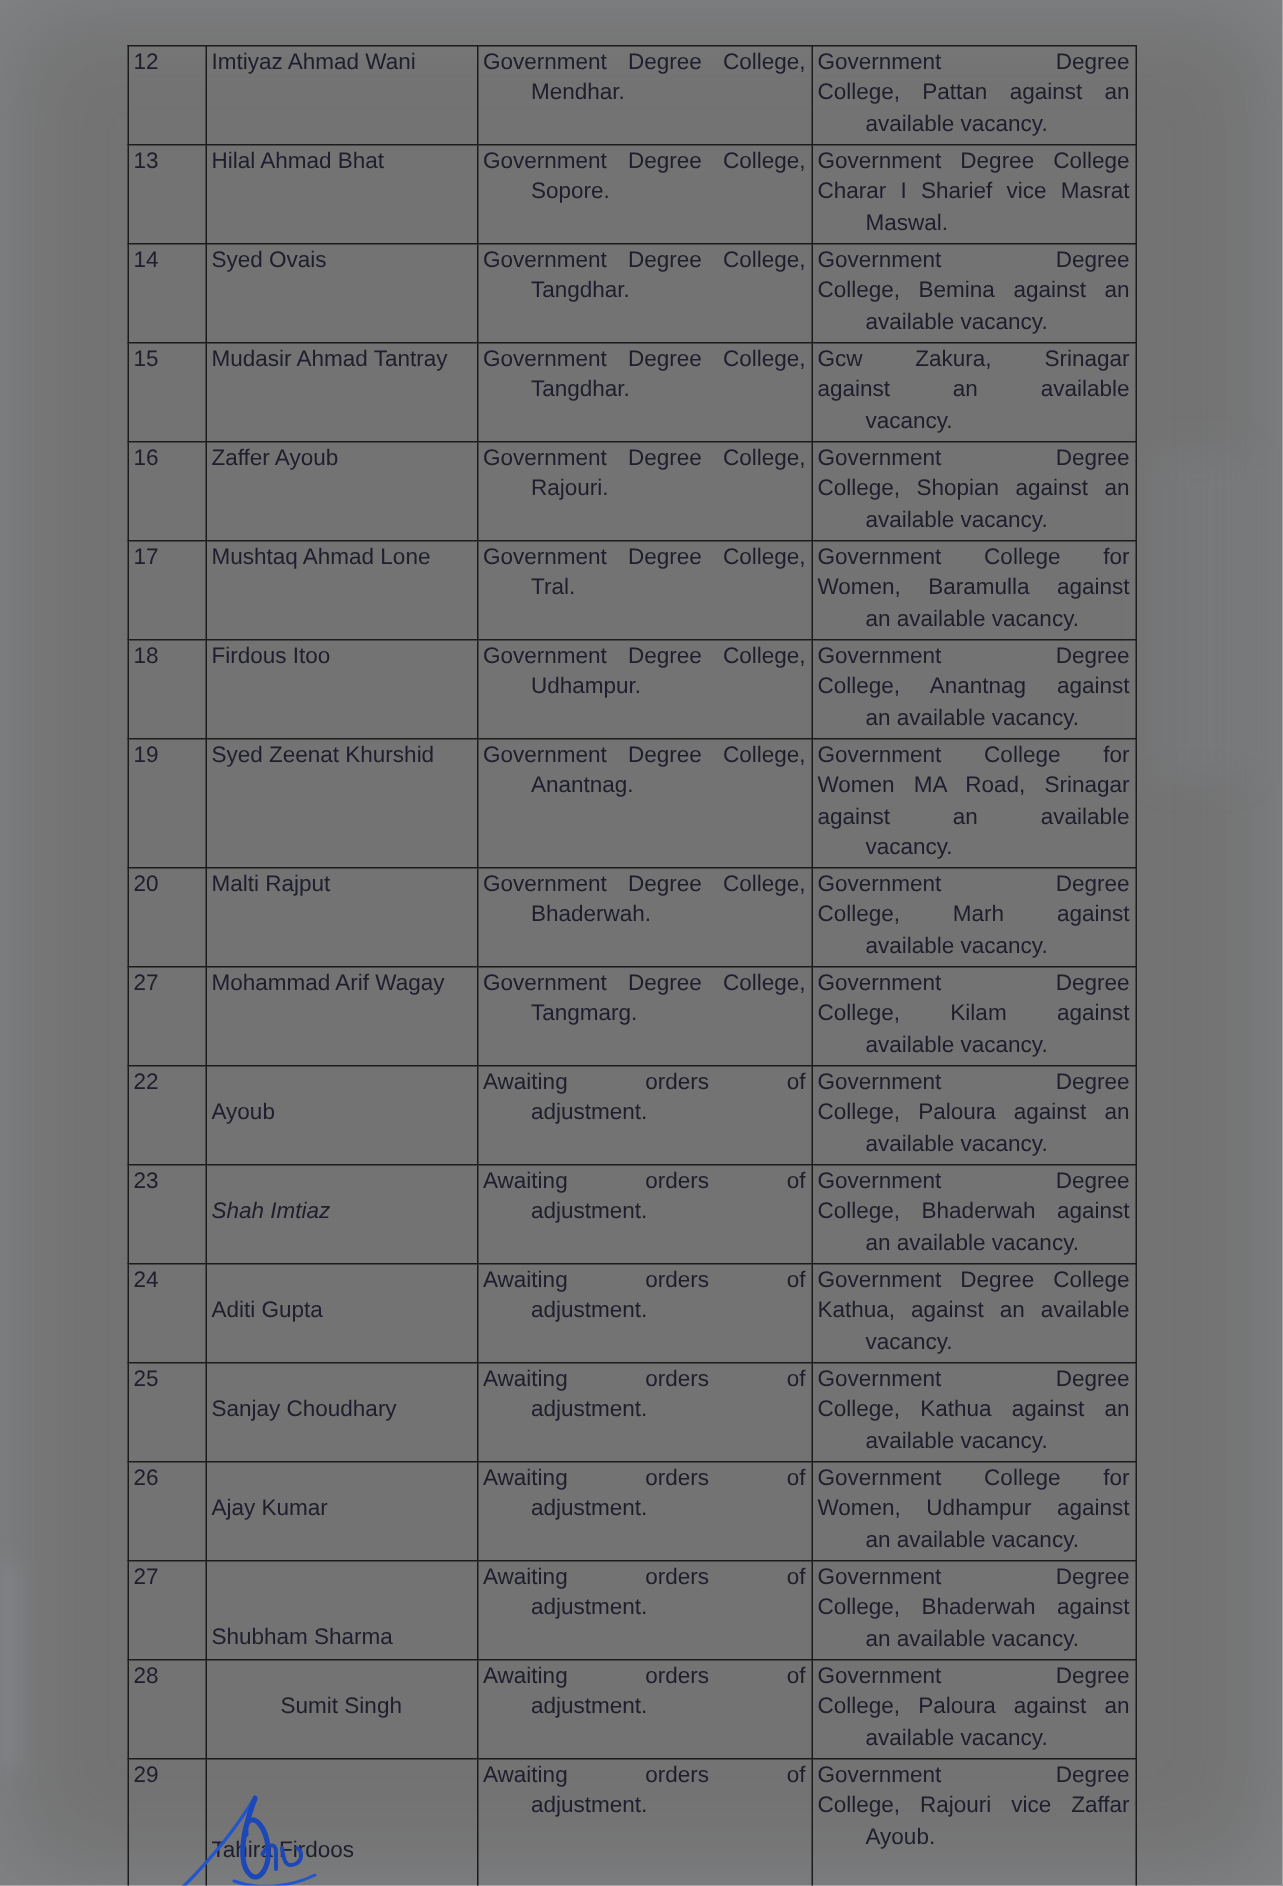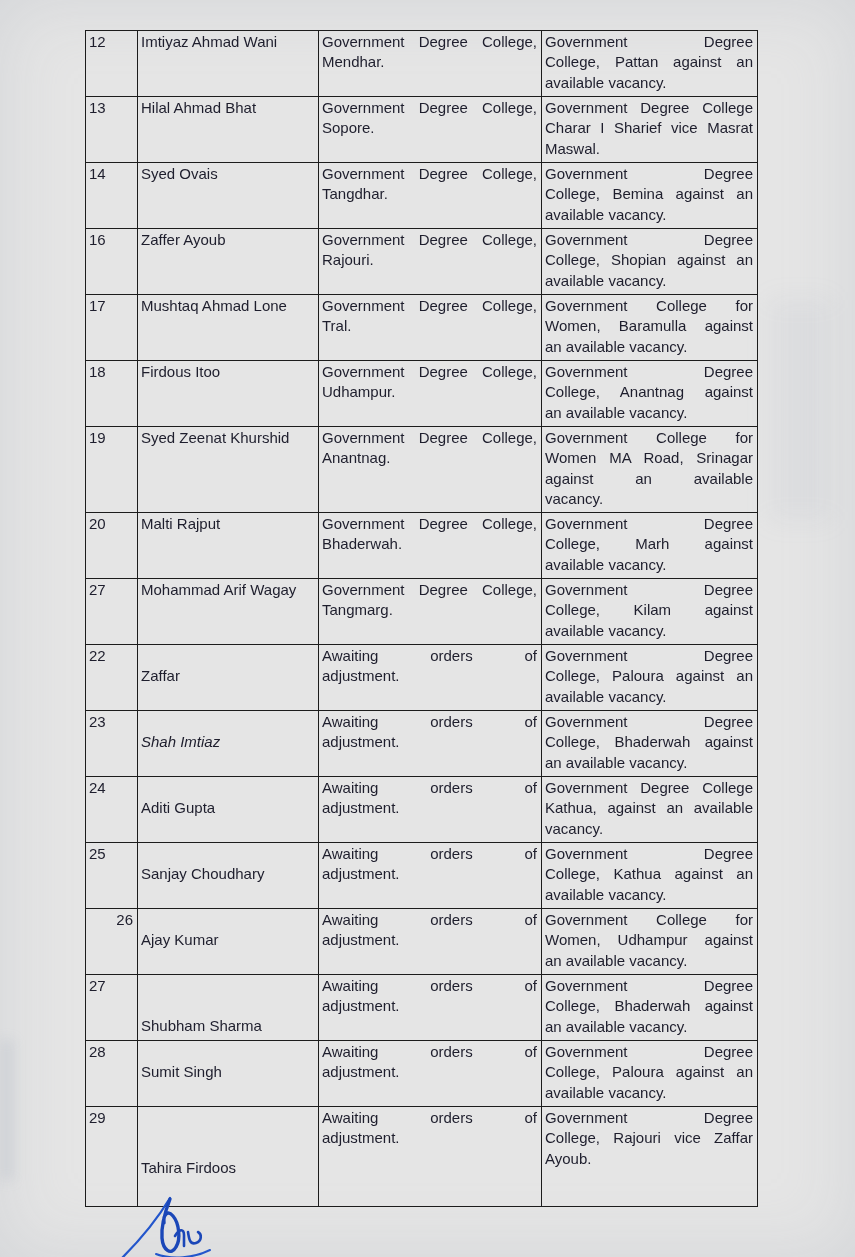--- a/index.html
+++ b/index.html
@@ -10,21 +10,21 @@
     width: 855px;
     height: 1257px;
     position: relative;
     overflow: hidden;
     background: #ffffff;
     font-family: "Liberation Sans", sans-serif;
   }
   .page {
     position: absolute;
     inset: 0;
-    background: #e5e5e5;
+    background: #737373;
     box-shadow: inset 0 0 70px rgba(172,178,188,0.30);
   }
   table.doc {
     position: absolute;
     left: 85px;
     top: 30px;
     width: 672px;
     border-collapse: collapse;
     table-layout: fixed;
     color: #1e1e2d;
@@ -38,20 +38,21 @@
     font-weight: 400;
   }
   td.c-no { padding-left: 2px; }
   td.c-name { padding-left: 4px; }
   .line {
     text-align: justify;
     text-align-last: justify;
   }
   .line.last {
     text-align-last: left;
+    margin-left: 32px;
   }
   .sig {
     position: absolute;
     left: 118px;
     top: 1196px;
     width: 120px;
     height: 64px;
   }
   
   .smudge-a {
@@ -124,20 +125,35 @@
             <div class="line">Government Degree College,</div>
             <div class="line last">Tangdhar.</div>
           </td>
           <td class="c-text">
             <div class="line">Government Degree</div>
             <div class="line">College, Bemina against an</div>
             <div class="line last">available vacancy.</div>
           </td>
         </tr>
         <tr>
+          <td class="c-no" style="height: 62px;">15</td>
+          <td class="c-name">
+            <div>Mudasir Ahmad Tantray</div>
+          </td>
+          <td class="c-text">
+            <div class="line">Government Degree College,</div>
+            <div class="line last">Tangdhar.</div>
+          </td>
+          <td class="c-text">
+            <div class="line">Gcw Zakura, Srinagar</div>
+            <div class="line">against an available</div>
+            <div class="line last">vacancy.</div>
+          </td>
+        </tr>
+        <tr>
           <td class="c-no" style="height: 62px;">16</td>
           <td class="c-name">
             <div>Zaffer Ayoub</div>
           </td>
           <td class="c-text">
             <div class="line">Government Degree College,</div>
             <div class="line last">Rajouri.</div>
           </td>
           <td class="c-text">
             <div class="line">Government Degree</div>
@@ -217,21 +233,21 @@
           </td>
           <td class="c-text">
             <div class="line">Government Degree</div>
             <div class="line">College, Kilam against</div>
             <div class="line last">available vacancy.</div>
           </td>
         </tr>
         <tr>
           <td class="c-no" style="height: 62px;">22</td>
           <td class="c-name">
-            <div style="padding-top: 20px;">Zaffar</div>
+            <div style="padding-top: 20px;">Ayoub</div>
           </td>
           <td class="c-text">
             <div class="line">Awaiting orders of</div>
             <div class="line last">adjustment.</div>
           </td>
           <td class="c-text">
             <div class="line">Government Degree</div>
             <div class="line">College, Paloura against an</div>
             <div class="line last">available vacancy.</div>
           </td>
@@ -275,21 +291,21 @@
             <div class="line">Awaiting orders of</div>
             <div class="line last">adjustment.</div>
           </td>
           <td class="c-text">
             <div class="line">Government Degree</div>
             <div class="line">College, Kathua against an</div>
             <div class="line last">available vacancy.</div>
           </td>
         </tr>
         <tr>
-          <td class="c-no" style="height: 62px; text-align: right;">26</td>
+          <td class="c-no" style="height: 62px;">26</td>
           <td class="c-name">
             <div style="padding-top: 20px;">Ajay Kumar</div>
           </td>
           <td class="c-text">
             <div class="line">Awaiting orders of</div>
             <div class="line last">adjustment.</div>
           </td>
           <td class="c-text">
             <div class="line">Government College for</div>
             <div class="line">Women, Udhampur against</div>
@@ -307,21 +323,21 @@
           </td>
           <td class="c-text">
             <div class="line">Government Degree</div>
             <div class="line">College, Bhaderwah against</div>
             <div class="line last">an available vacancy.</div>
           </td>
         </tr>
         <tr>
           <td class="c-no" style="height: 62px;">28</td>
           <td class="c-name">
-            <div style="padding-top: 20px;">Sumit Singh</div>
+            <div style="padding-top: 20px; text-align: center;">Sumit Singh</div>
           </td>
           <td class="c-text">
             <div class="line">Awaiting orders of</div>
             <div class="line last">adjustment.</div>
           </td>
           <td class="c-text">
             <div class="line">Government Degree</div>
             <div class="line">College, Paloura against an</div>
             <div class="line last">available vacancy.</div>
           </td>

